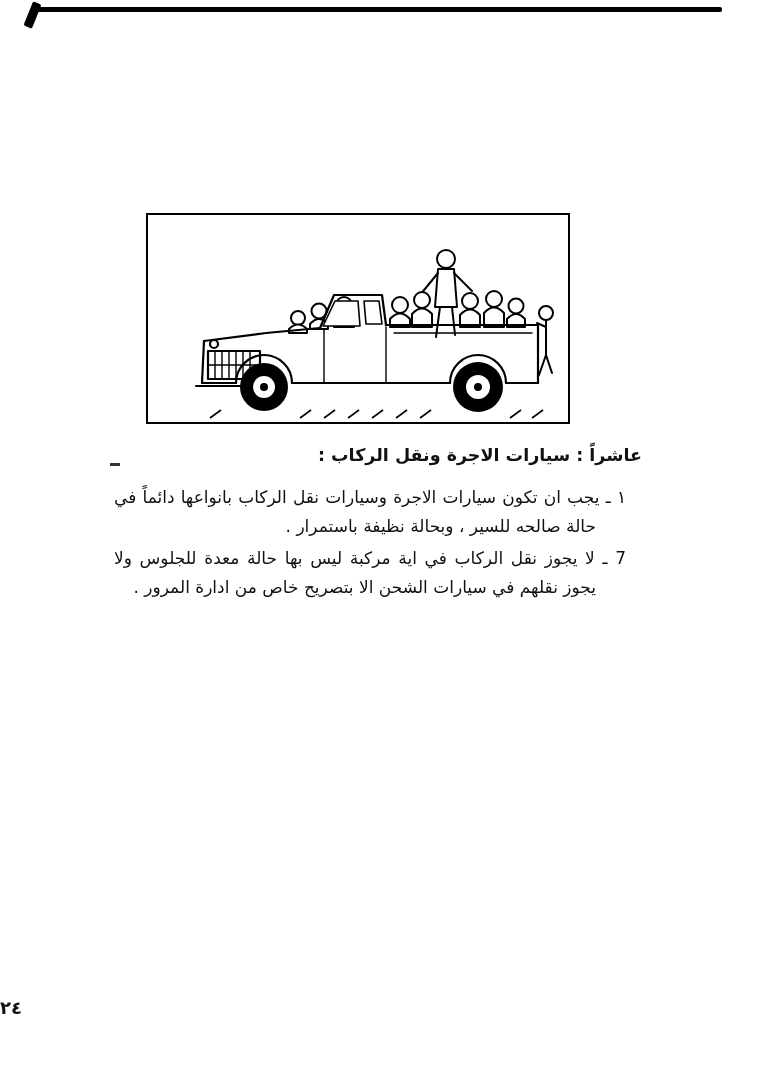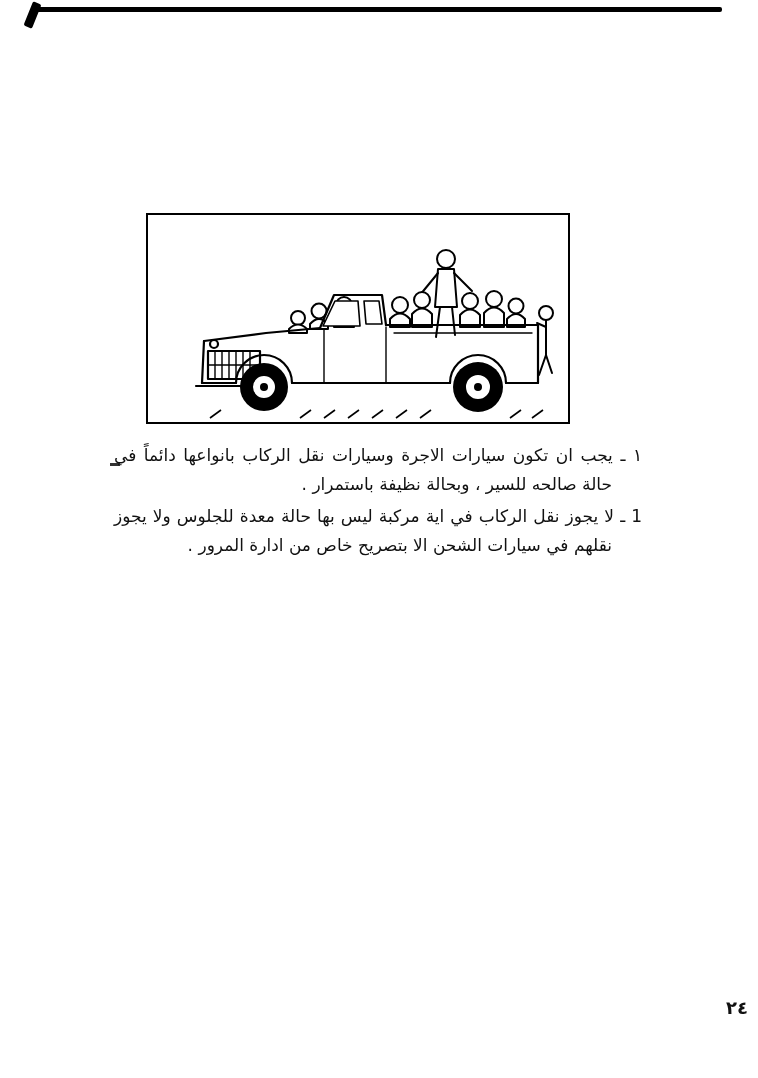--- a/index.html
+++ b/index.html
@@ -76,33 +76,33 @@
     line-height: 29px;
     text-align: justify;
   }
   .heading {
     margin: 0 0 13px 0;
     font-size: 17.5px;
     font-weight: bold;
     text-align: right;
   }
   .item {
-    margin: 0 0 3px 0;
+    margin: 0 16px 3px 0;
     padding-right: 30px;
     text-indent: -30px;
   }
   .item .num {
     white-space: nowrap;
   }
   .page-number {
     position: absolute;
     top: 997px;
     left: 0;
     right: 10px;
-    text-align: right;
+    text-align: left;
     font-size: 18px;
     font-weight: bold;
     letter-spacing: 2px;
   }
 </style>
 </head>
 <body>
 
 <div class="page">
 
@@ -193,25 +193,26 @@
         <circle cx="116" cy="172" r="12" fill="#ffffff" stroke="#000" stroke-width="2"></circle>
         <circle cx="116" cy="172" r="4" fill="#000000"></circle>
         <circle cx="330" cy="172" r="25" fill="#000000"></circle>
         <circle cx="330" cy="172" r="13" fill="#ffffff" stroke="#000" stroke-width="2"></circle>
         <circle cx="330" cy="172" r="4" fill="#000000"></circle>
       </g>
     </svg>
   </figure>
 
   <section class="text-block" dir="rtl">
+    <h2 class="heading">عاشراً : سيارات الاجرة ونقل الركاب :</h2>
 
     <p class="item">
       <span class="num">١ ـ</span>
       <span>يجب ان تكون سيارات الاجرة وسيارات نقل الركاب بانواعها دائماً في حالة صالحه للسير ، وبحالة نظيفة باستمرار .</span>
     </p>
     <p class="item">
-      <span class="num">1 ـ</span>
+      <span class="num">7 ـ</span>
       <span>لا يجوز نقل الركاب في اية مركبة ليس بها حالة معدة للجلوس ولا يجوز نقلهم في سيارات الشحن الا بتصريح خاص من ادارة المرور .</span>
     </p>
   </section>
 
   <div class="page-number">٢٤</div>
 </div>
 
 </body></html>

